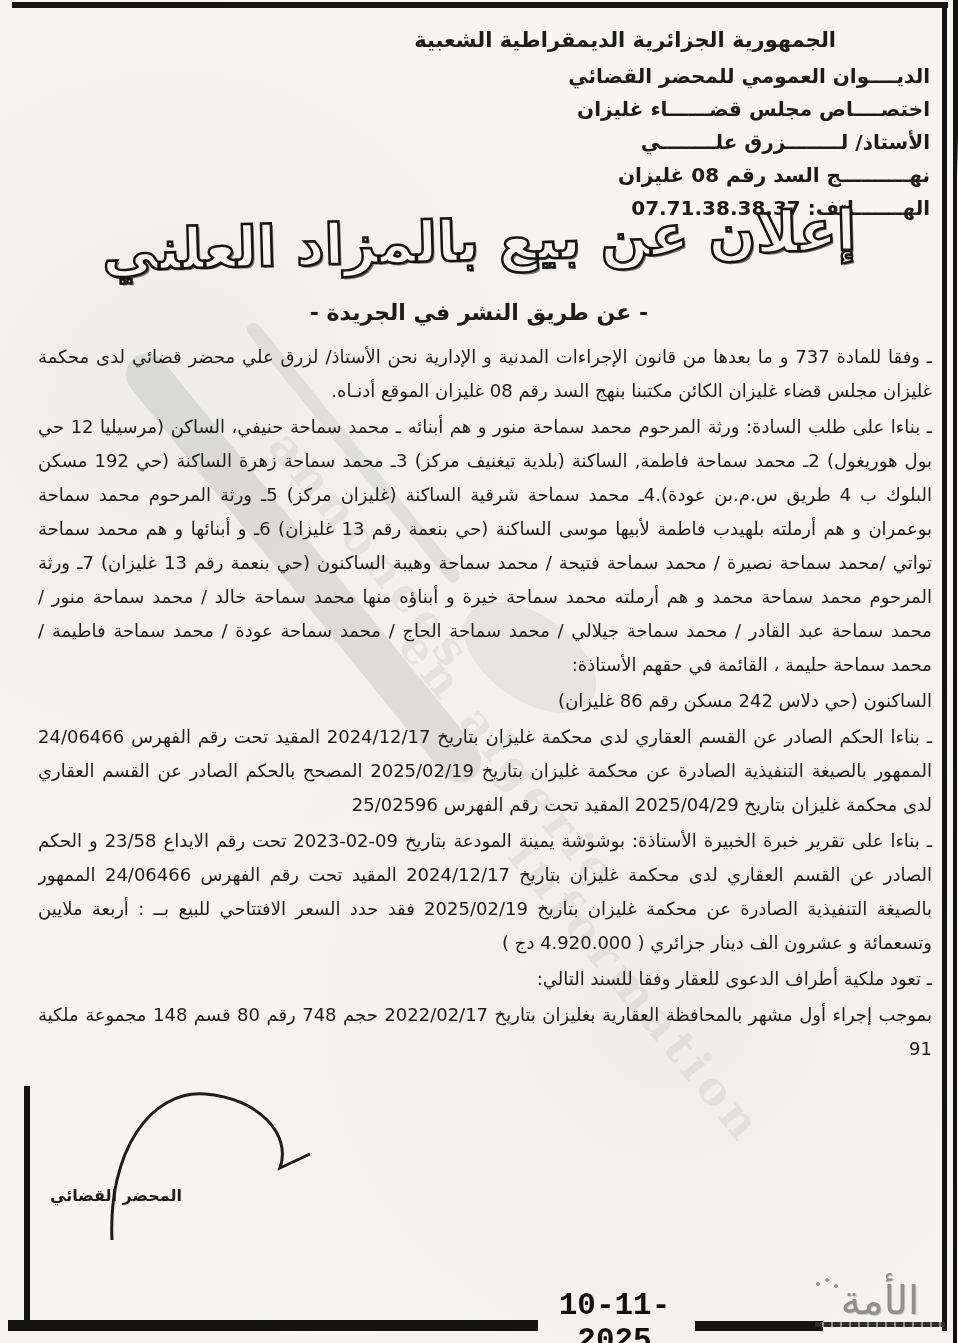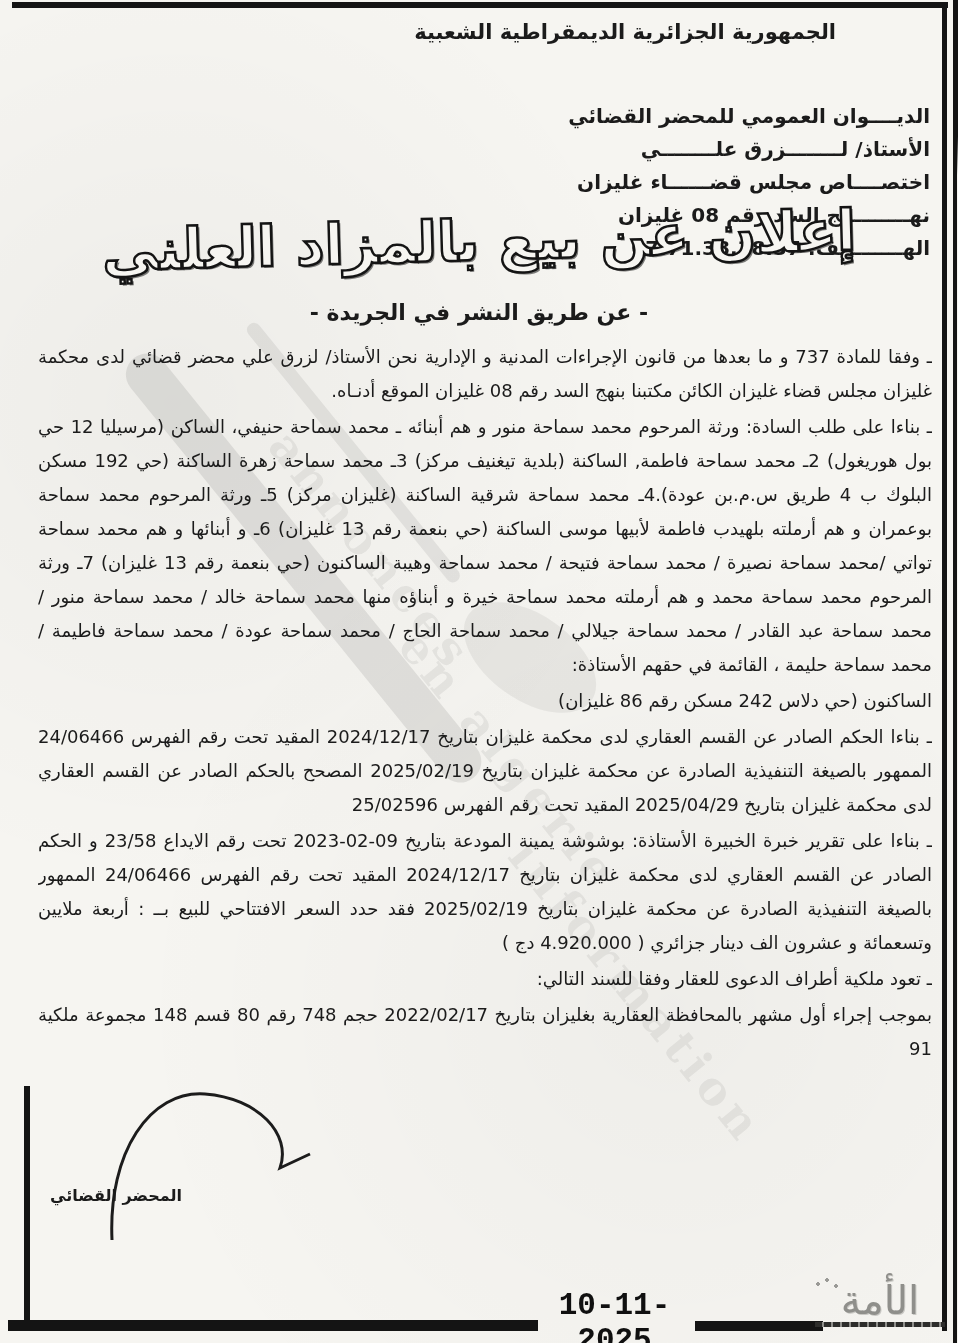--- a/index.html
+++ b/index.html
@@ -19,22 +19,22 @@
   
   .bar{position:absolute;background:#141414;}
   .top-border{left:12px;right:10px;top:2px;height:6px;}
   .right-border-outer{right:1px;top:0;height:1343px;width:4px;}
   .right-border-inner{right:11px;top:4px;height:1327px;width:5px;}
   .left-border-top{left:16px;top:5px;width:5px;height:175px;background:linear-gradient(#141414 78%,rgba(20,20,20,0));}
   .left-border-bottom{left:24px;top:1086px;width:6px;height:245px;}
   .bottom-bar-left{left:8px;top:1320px;width:530px;height:11px;}
   .bottom-bar-right{left:695px;top:1321px;width:128px;height:10px;}
   
-  .republic{position:absolute;top:20px;right:122px;font-size:21px;font-weight:bold;}
-  .office{position:absolute;top:60px;right:28px;text-align:right;font-weight:bold;font-size:20px;line-height:33px;margin-top:40px;}
+  .republic{position:absolute;top:28px;right:122px;font-size:21px;font-weight:bold;}
+  .office{position:absolute;top:60px;right:28px;text-align:right;font-weight:bold;font-size:20px;line-height:33px;}
   .office div{white-space:nowrap;}
   
   .main-title{
     position:absolute;top:208px;left:0;right:0;
     text-align:center;
     font-size:56px;font-weight:bold;
     color:#f6f5f1;
     -webkit-text-stroke:2.5px #141414;
     text-shadow:2px 2px 0 rgba(20,20,20,0.55);
     transform:rotate(-1.6deg);
@@ -104,22 +104,22 @@
   <div class="bar right-border-inner"></div>
   <div class="left-border-top"></div>
   <div class="bar left-border-bottom"></div>
   <div class="bar bottom-bar-left"></div>
   <div class="bar bottom-bar-right"></div>
 
   <div class="republic">الجمهورية الجزائرية الديمقراطية الشعبية</div>
 
   <div class="office">
     <div>الديــــوان العمومي للمحضر القضائي</div>
+    <div>اختصــــاص مجلس قضــــــاء غليزان</div>
     <div>الأستاذ/ لــــــــزرق علــــــــي</div>
-    <div>اختصــــاص مجلس قضــــــاء غليزان</div>
     <div>نهــــــــــج السد رقم 08 غليزان</div>
     <div>الهـــــــاتف: 07.71.38.38.37</div>
   </div>
 
   <div class="main-title">إعلان عن بيع بالمزاد العلني</div>
   <div class="subtitle">- عن طريق النشر في الجريدة -</div>
 
   <div class="body-text">
     <p>ـ وفقا للمادة 737 و ما بعدها من قانون الإجراءات المدنية و الإدارية نحن الأستاذ/ لزرق علي محضر قضائي لدى محكمة غليزان مجلس قضاء غليزان الكائن مكتبنا بنهج السد رقم 08 غليزان الموقع أدنـاه.</p>
     <p>ـ بناءا على طلب السادة: ورثة المرحوم محمد سماحة منور و هم أبنائه ـ محمد سماحة حنيفي، الساكن (مرسيليا 12 حي بول هوريغول) 2ـ محمد سماحة فاطمة, الساكنة (بلدية تيغنيف مركز)  3ـ محمد سماحة زهرة الساكنة (حي 192 مسكن البلوك ب 4 طريق س.م.بن عودة).4ـ محمد سماحة شرقية الساكنة (غليزان مركز)  5ـ ورثة المرحوم محمد سماحة بوعمران و هم أرملته بلهيدب فاطمة لأبيها موسى الساكنة (حي بنعمة رقم 13 غليزان) 6ـ و أبنائها و هم محمد سماحة تواتي /محمد سماحة نصيرة / محمد سماحة فتيحة / محمد سماحة وهيبة الساكنون (حي بنعمة رقم 13 غليزان) 7ـ ورثة المرحوم محمد سماحة محمد و هم أرملته محمد سماحة خيرة و أبناؤه منها محمد سماحة خالد / محمد سماحة منور / محمد سماحة عبد القادر / محمد سماحة جيلالي / محمد سماحة الحاج / محمد سماحة عودة / محمد سماحة فاطيمة / محمد سماحة حليمة ، القائمة في حقهم الأستاذة:</p>

